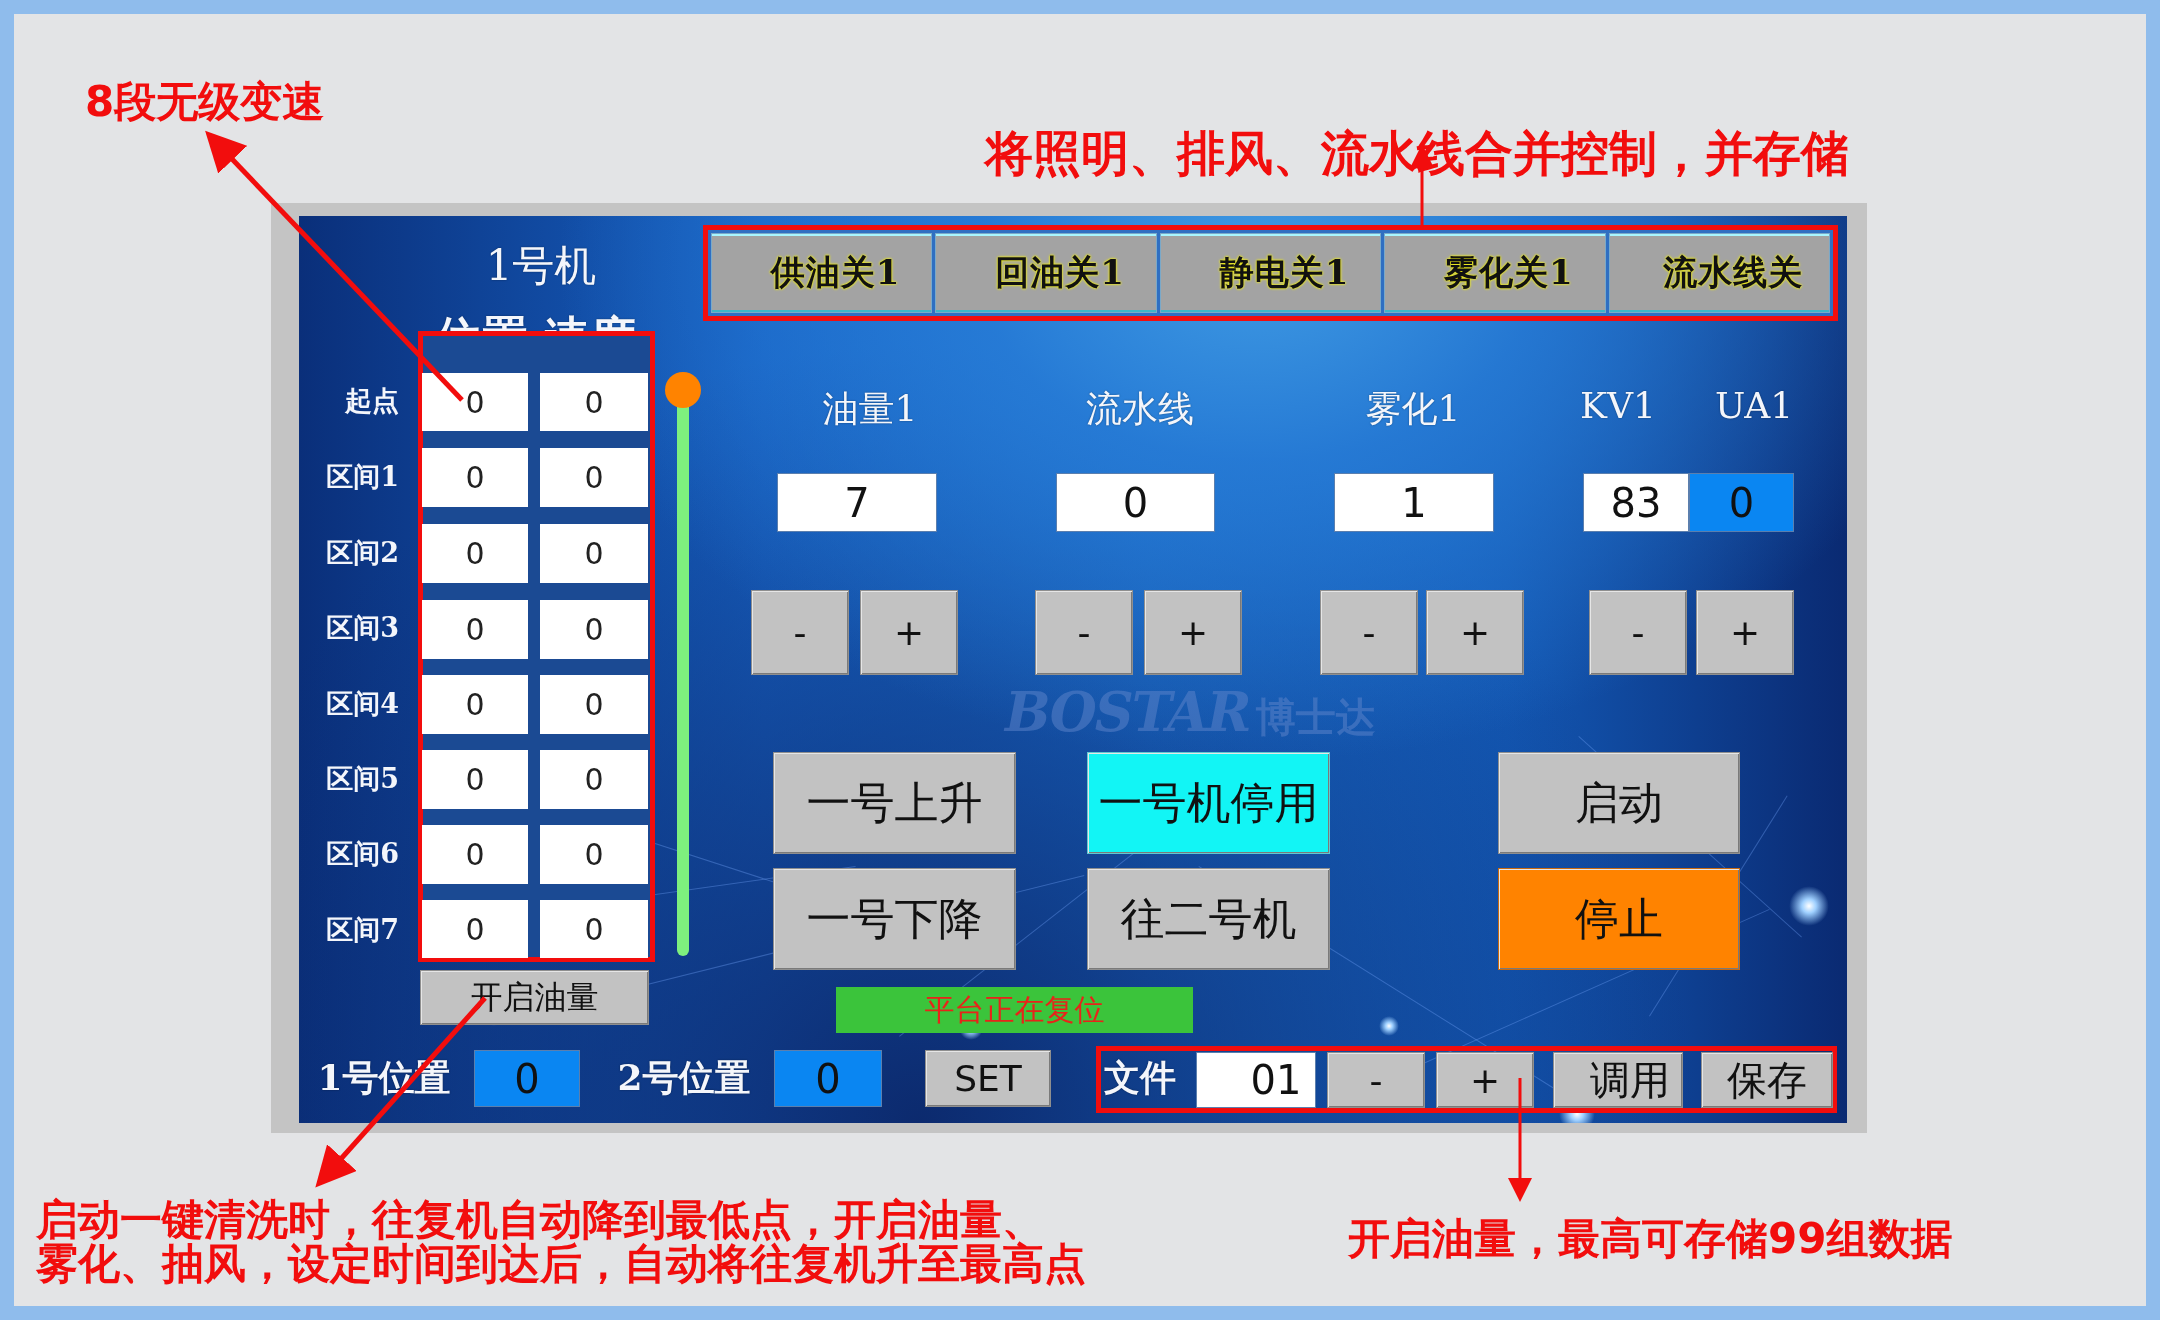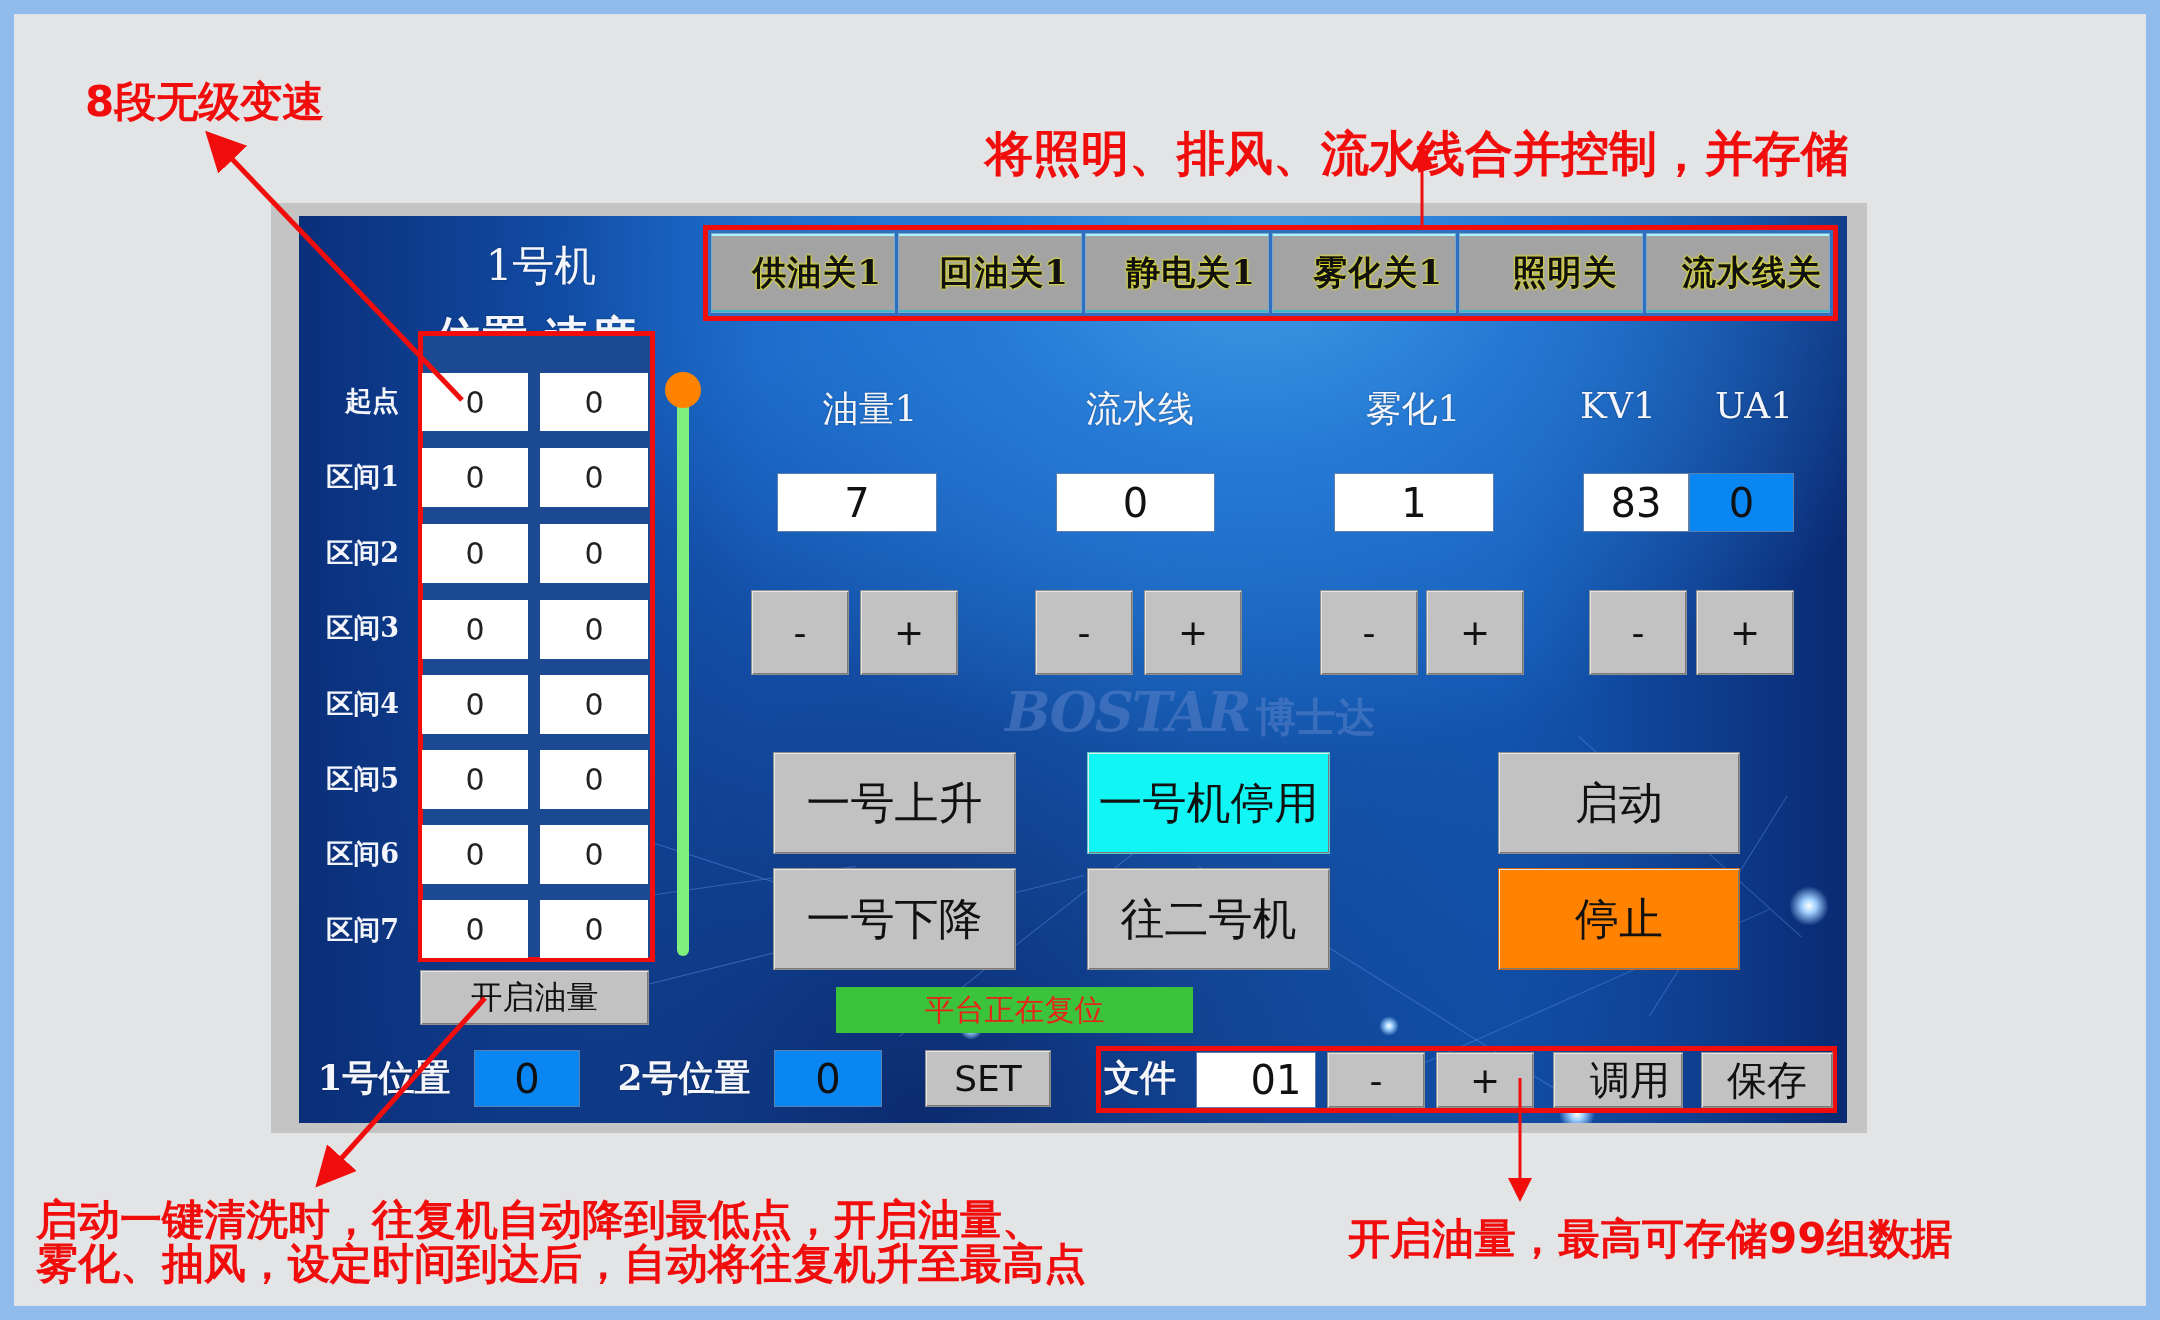--- a/index.html
+++ b/index.html
@@ -131,21 +131,20 @@
 </div>
 
 <div class="serif-white" style="left:541px; top:238px; font-size:42px;">1号机</div>
 <div class="serif-white" style="left:536px; top:308px; font-size:46px; font-weight:bold;">位置 速度</div>
 
 <div class="toggle-box">
   <div class="toggle-btn">供油关1</div>
   <div class="toggle-btn">回油关1</div>
   <div class="toggle-btn">静电关1</div>
   <div class="toggle-btn">雾化关1</div>
-  <div class="toggle-btn">照明关</div>
   <div class="toggle-btn">流水线关</div>
 </div>
 
 <div class="grid-box"></div>
 
 <div class="row-label" style="left:289px; top:383px;">起点</div>
 <div class="cell" style="left:422px; top:373px; width:106px; height:58px;">0</div>
 <div class="cell" style="left:540px; top:373px; width:108px; height:58px;">0</div>
 
 <div class="row-label" style="left:289px; top:459px;">区间1</div>

